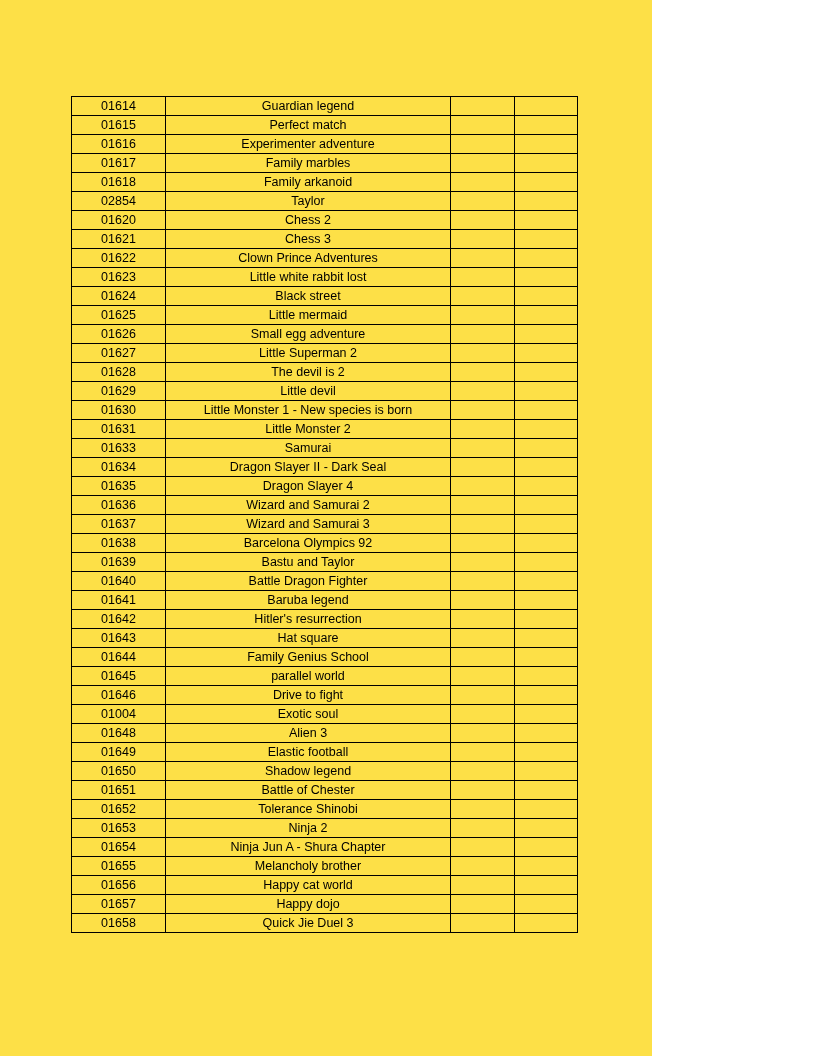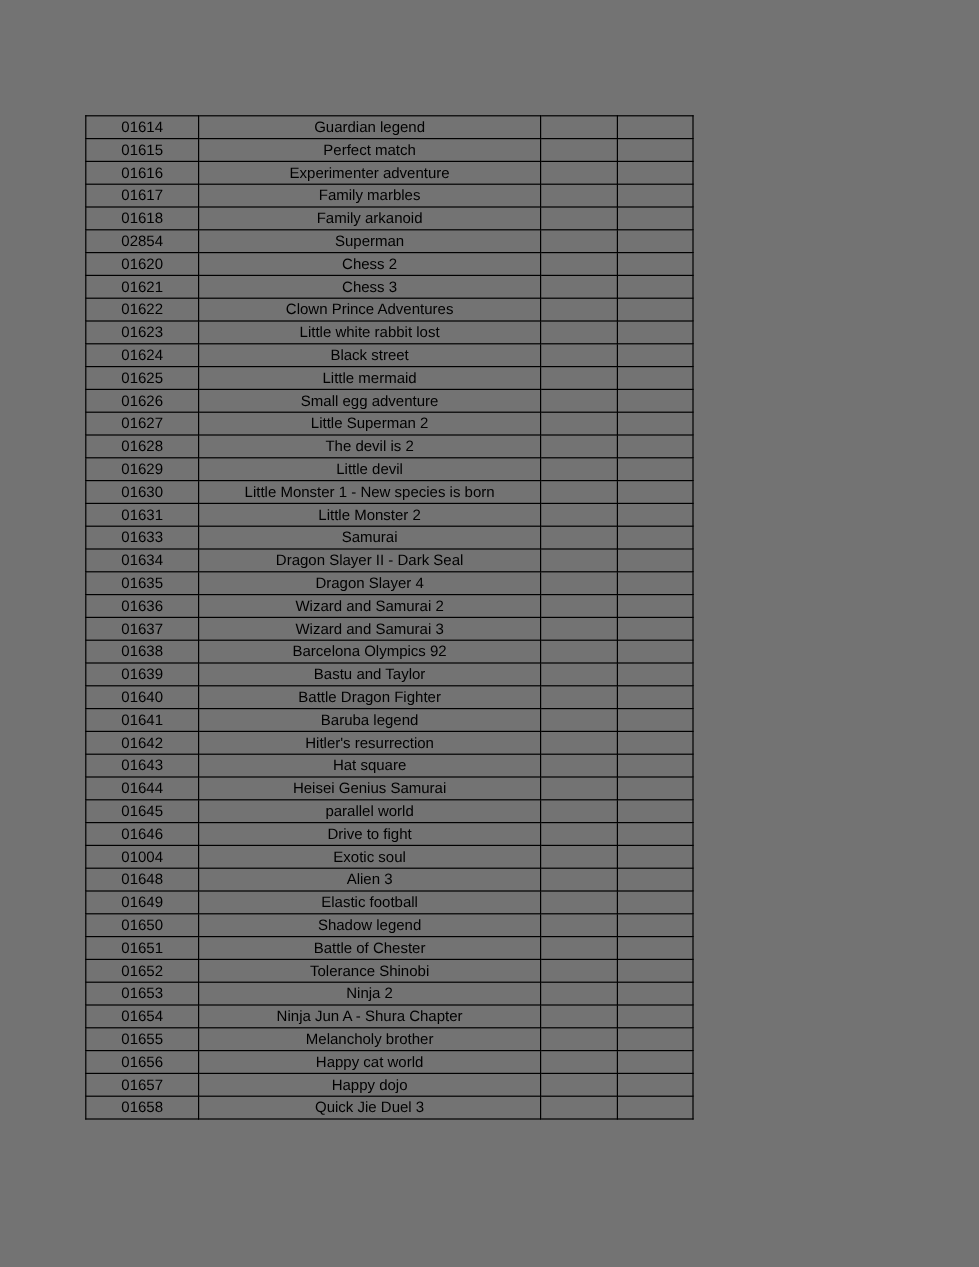--- a/index.html
+++ b/index.html
@@ -4,23 +4,23 @@
 <style>
   * { margin: 0; padding: 0; box-sizing: border-box; }
   html, body {
     width: 816px;
     height: 1056px;
     background: #ffffff;
     font-family: "Liberation Sans", sans-serif;
   }
   .page {
     position: relative;
-    width: 816px;
+    width: 652px;
     height: 1056px;
-    background: #737373;
+    background: #fde047;
     overflow: hidden;
   }
   table.game-list {
     position: absolute;
     left: 71px;
     top: 96px;
     width: 506px;
     border-collapse: collapse;
     table-layout: fixed;
   }
@@ -83,21 +83,21 @@
 
     <tr>
       <td>01618</td>
       <td>Family arkanoid</td>
       <td></td>
       <td></td>
     </tr>
 
     <tr>
       <td>02854</td>
-      <td>Superman</td>
+      <td>Taylor</td>
       <td></td>
       <td></td>
     </tr>
 
     <tr>
       <td>01620</td>
       <td>Chess 2</td>
       <td></td>
       <td></td>
     </tr>
@@ -252,21 +252,21 @@
 
     <tr>
       <td>01643</td>
       <td>Hat square</td>
       <td></td>
       <td></td>
     </tr>
 
     <tr>
       <td>01644</td>
-      <td>Heisei Genius Samurai</td>
+      <td>Family Genius School</td>
       <td></td>
       <td></td>
     </tr>
 
     <tr>
       <td>01645</td>
       <td>parallel world</td>
       <td></td>
       <td></td>
     </tr>

